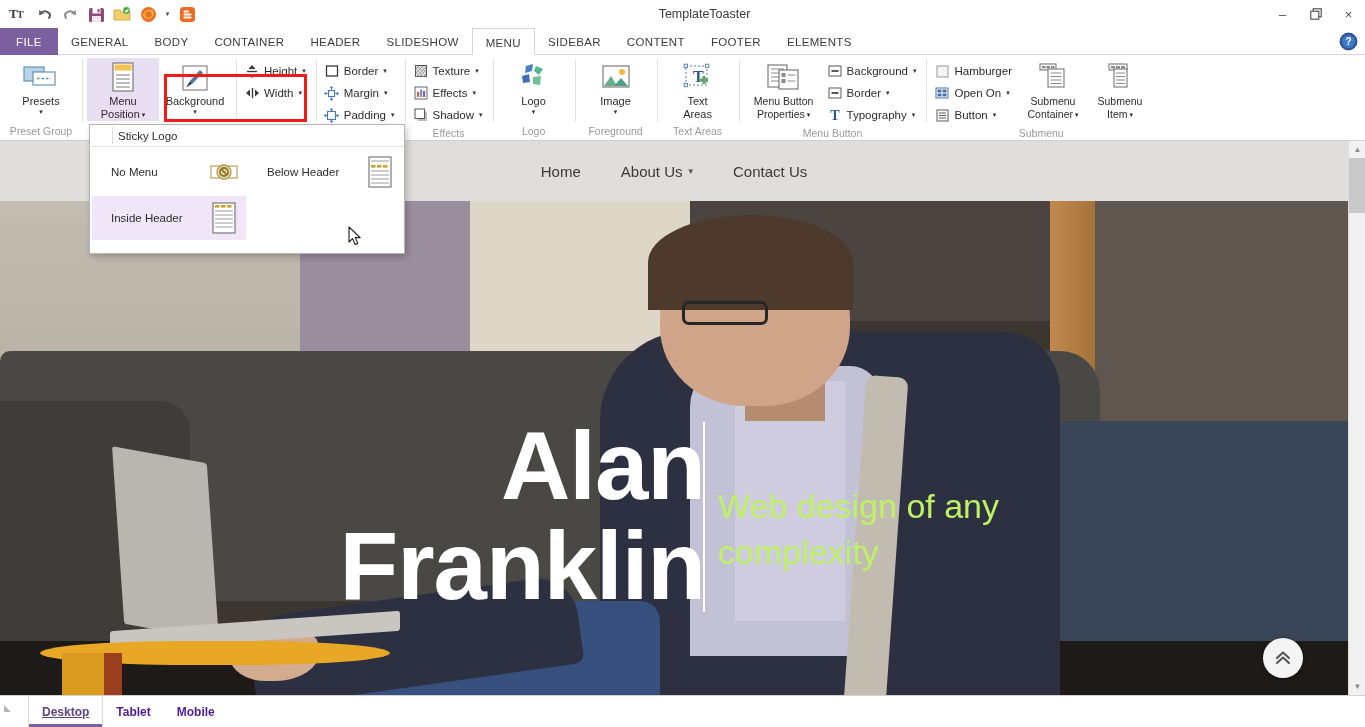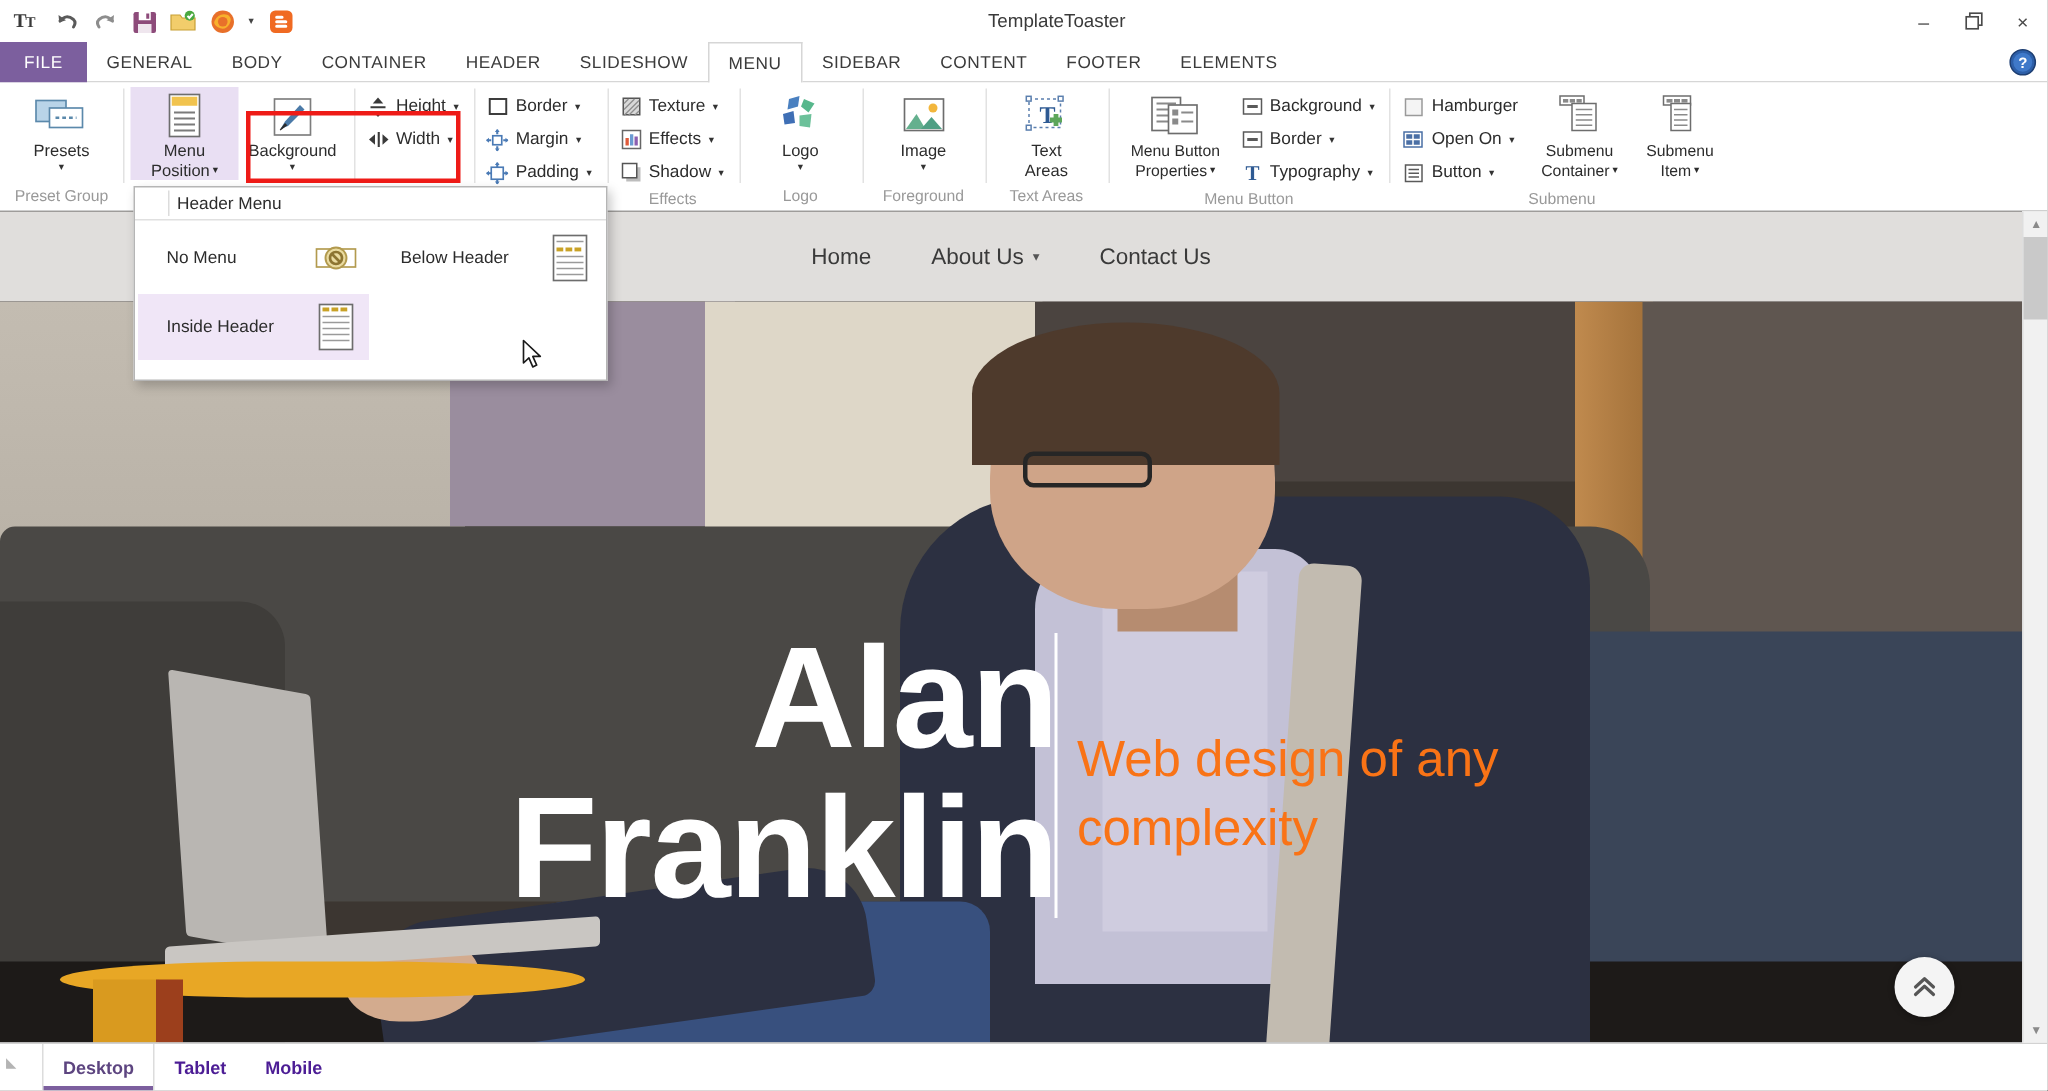--- a/index.html
+++ b/index.html
@@ -176,21 +176,21 @@
     position: absolute; left: 0; top: 215px; width: 705px;
     text-align: right; color: #ffffff; font-size: 96px; line-height: 100px;
     font-weight: bold; letter-spacing: -1px; 
     font-family: "Liberation Sans", sans-serif;
   }
   .hero-divider {
     position: absolute; left: 703px; top: 221px; width: 2px; height: 190px; background: #ffffff;
   }
   .hero-sub {
     position: absolute; left: 718px; top: 282px; width: 360px;
-    color: #f97316; font-size: 34px; line-height: 46px;
+    color: #bef264; font-size: 34px; line-height: 46px;
     font-family: "Liberation Sans", sans-serif;
   }
   .totop {
     position: absolute; right: 45px; bottom: 17px; width: 40px; height: 40px;
     border-radius: 50%; background: #f4f4f4;
     display: flex; align-items: center; justify-content: center;
     box-shadow: 0 1px 4px rgba(0,0,0,.35); z-index: 12;
   }
 
   
@@ -204,21 +204,21 @@
   
   .bottombar {
     position: absolute; left: 0; bottom: 0; width: 1365px; height: 32px;
     background: #ffffff; border-top: 1px solid #d2d2d2; display: flex; align-items: stretch;
     padding-left: 28px;
   }
   .btab {
     display: flex; align-items: center; padding: 0 13px; font-size: 12px; color: #4c1d95;
     position: relative; cursor: default; font-weight: bold;
   }
-  .btab.active { color: #5d4580; font-weight: bold; border-left: 1px solid #dcdcdc; border-right: 1px solid #dcdcdc; }
+  .btab.active { color: #5d4580; font-weight: bold; border-left: 1px solid #dcdcdc; border-right: 1px solid #dcdcdc; text-decoration: underline; }
   .btab.active::after {
     content: ""; position: absolute; left: 0; right: 0; bottom: 0; height: 3px; background: #7c5f9e;
   }
   .corner-grip { position:absolute; left:4px; bottom:14px; font-size:9px; color:#b4b4b4; }
 </style>
 </head>
 <body>
 
 <div class="titlebar">
   <div class="qat">
@@ -707,21 +707,21 @@
   </div>
 </div>
 
 <div class="vscroll">
   <div class="vs-arrow">▲</div>
   <div class="vs-thumb"></div>
   <div class="vs-arrow" style="position:absolute;bottom:0;">▼</div>
 </div>
 
 <div class="dropdown">
-  <div class="dd-header">Header Menu</div>
+  <div class="dd-header">Sticky Logo</div>
   <div class="dd-grid">
     <div class="dd-item">
       <span class="ddlbl">No Menu</span>
       <span class="ddic">
         <svg width="28" height="18" viewBox="0 0 28 18">
             <rect x="1" y="3" width="26" height="12" fill="#fff" stroke="#b29a4e" stroke-width="1.1"></rect>
             <circle cx="14" cy="9" r="7" fill="#eadba0" stroke="#b29a4e" stroke-width="1.3"></circle>
             <circle cx="14" cy="9" r="4" fill="none" stroke="#8d7532" stroke-width="1.8"></circle>
             <path d="M11.2 6.2 L16.8 11.8" stroke="#8d7532" stroke-width="1.8"></path>
           </svg>

